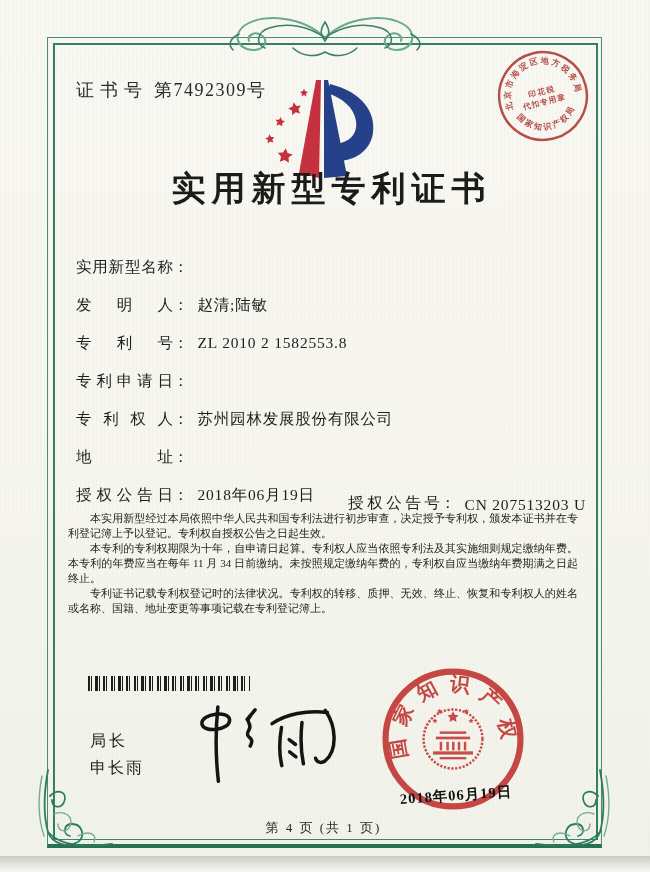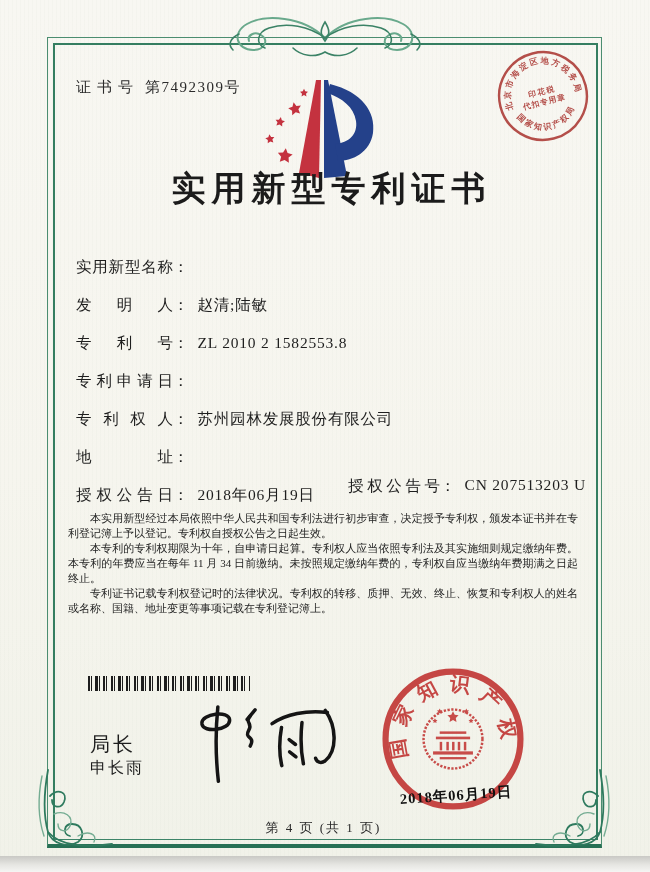--- a/index.html
+++ b/index.html
@@ -27,21 +27,21 @@
     position:absolute;left:47px;top:37px;width:553px;height:806px;
     border:1px solid #4b8d70;border-bottom:4px solid #277055;
   }
   .frame-inner{
     position:absolute;left:53px;top:43px;width:541px;height:794px;
     border:2px solid #357e61;border-bottom:1px solid #3c8468;
   }
   .ornament{position:absolute;pointer-events:none;}
   
   .cert-no{
-    position:absolute;left:76px;top:78px;font-size:15px;color:#2b2b2b;
+    position:absolute;left:76px;top:78px;font-size:18px;color:#2b2b2b;
   }
   .cert-no .lbl{letter-spacing:6px;}
   .cert-no .val{margin-left:6px;letter-spacing:1.5px;}
   .logo{position:absolute;left:250px;top:76px;}
   .tax-stamp{
     position:absolute;left:492px;top:45px;width:102px;height:102px;
     transform:rotate(-14deg);z-index:6;opacity:.9;
   }
   .title{
     position:absolute;left:47px;right:50px;top:166px;text-align:center;
@@ -49,37 +49,37 @@
   }
   
   .fields{position:absolute;left:76px;top:248px;width:512px;}
   .field-row{height:38px;display:flex;align-items:center;font-size:15.5px;position:relative;}
   .f-label{
     display:inline-block;width:97px;text-align:justify;text-align-last:justify;
     color:#1e1e1e;flex:none;
   }
   .f-colon{flex:none;color:#1e1e1e;}
   .f-value{margin-left:9px;letter-spacing:.8px;color:#1e1e1e;white-space:nowrap;}
-  .grant-no{position:absolute;left:272px;top:0;height:38px;display:flex;align-items:flex-start;}
+  .grant-no{position:absolute;left:272px;top:0;height:38px;display:flex;align-items:flex-end;}
   .grant-no .f-label{width:92px;}
   
   .body-text{
     position:absolute;left:68px;top:511px;width:510px;
     font-size:11px;line-height:15px;text-align:justify;color:#242424;
   }
   .body-text p{margin:0;text-indent:2em;}
   
   .barcode{
     position:absolute;left:88px;top:676px;width:162px;height:15px;
     background:repeating-linear-gradient(90deg,
       #1d1d1d 0 2px,transparent 2px 3px,#1d1d1d 3px 4px,transparent 4px 7px,
       #1d1d1d 7px 10px,transparent 10px 11px,#1d1d1d 11px 12px,transparent 12px 15px,
       #1d1d1d 15px 17px,transparent 17px 18px,#1d1d1d 18px 19px,transparent 19px 23px);
   }
-  .signer-title{position:absolute;left:90px;top:731px;font-size:20px;letter-spacing:3px;color:#1d1d1d;
+  .signer-title{position:absolute;left:90px;top:731px;font-size:16px;letter-spacing:3px;color:#1d1d1d;
     font-family:"Liberation Sans","DejaVu Sans",sans-serif;}
   .signer-name{position:absolute;left:90px;top:758px;font-size:16px;letter-spacing:2px;color:#1d1d1d;
     font-family:"Liberation Sans","DejaVu Sans",sans-serif;}
   .signature{position:absolute;left:182px;top:699px;transform:rotate(-2deg);z-index:3;}
   .office-seal{position:absolute;left:377px;top:663px;z-index:5;opacity:.93;}
   .seal-date{
     position:absolute;left:378px;top:786px;width:156px;text-align:center;z-index:7;
     font-size:14.5px;font-weight:bold;letter-spacing:1px;color:#101010;transform:rotate(-4deg);
   }
   .footer{

